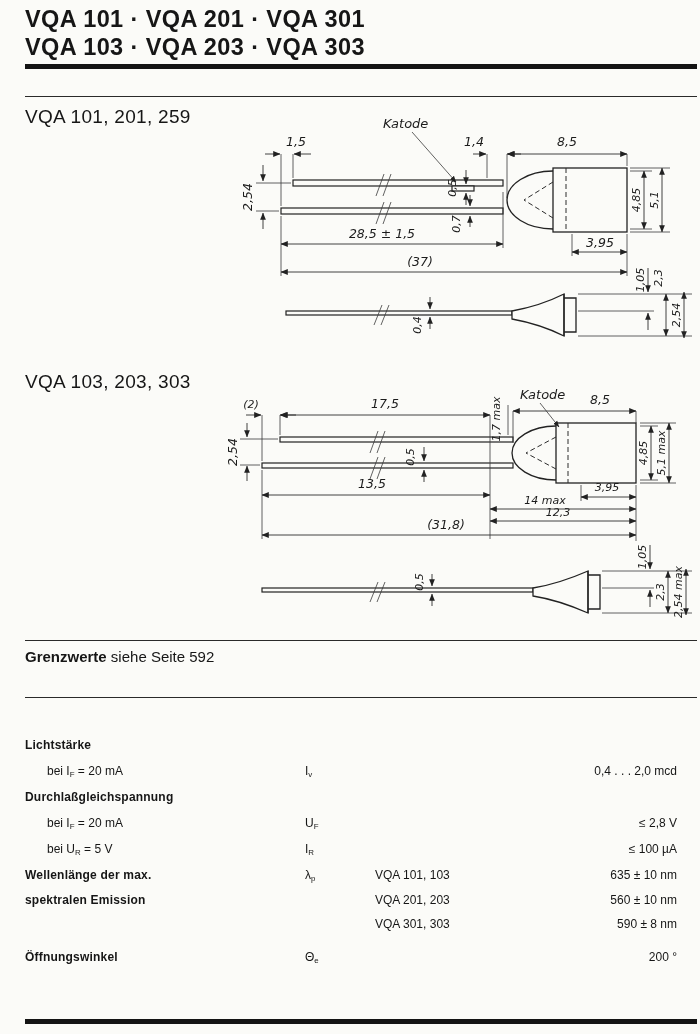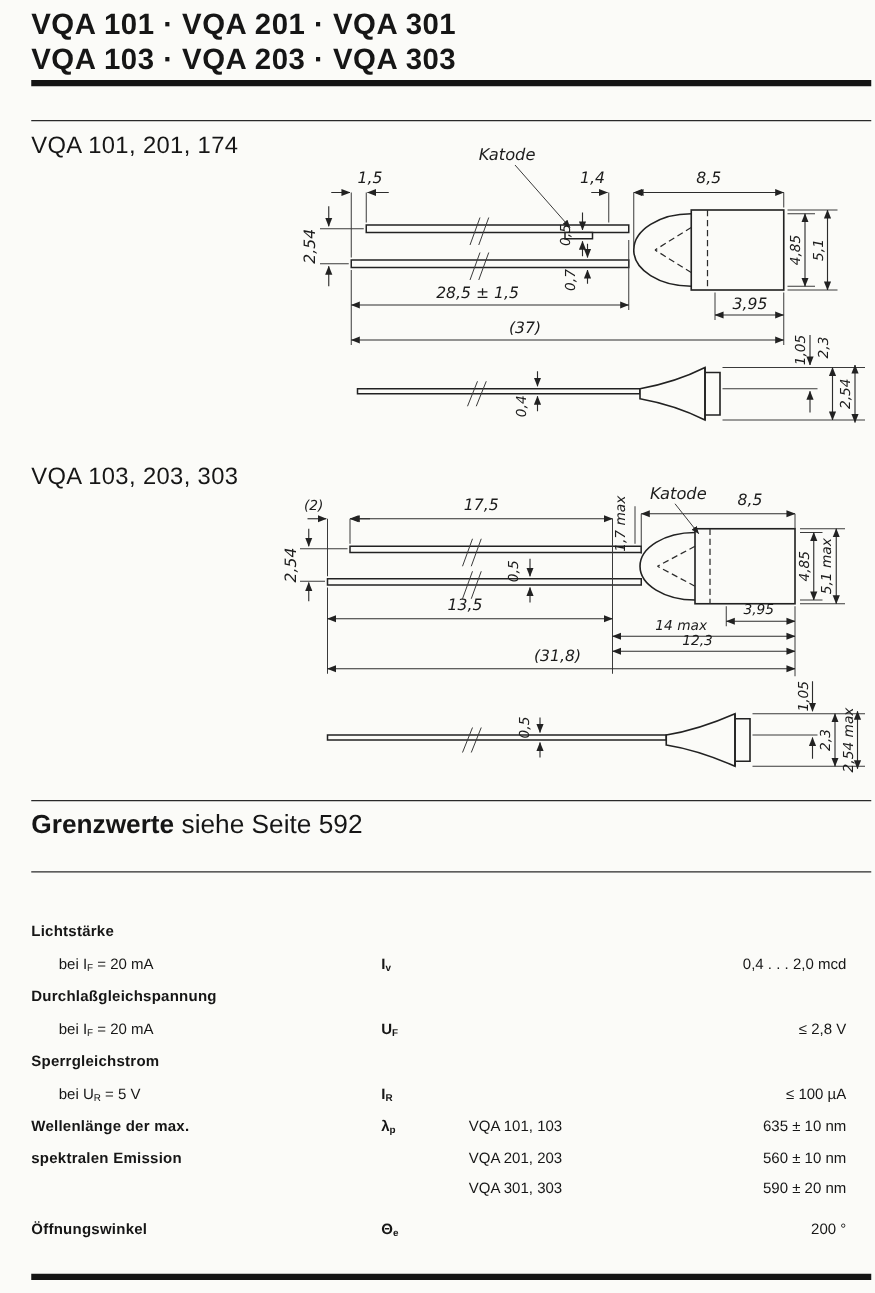--- a/index.html
+++ b/index.html
@@ -6,28 +6,28 @@
   html,body{margin:0;padding:0}
   body{background:#fafaf7}
   .page{position:relative;width:700px;height:1034px;background:#fbfbf8;
         font-family:"Liberation Sans","DejaVu Sans",sans-serif;color:#161616;overflow:hidden}
   .abs{position:absolute}
   .bold{font-weight:bold}
   .hdr{left:25px;top:5px;font-size:23.5px;font-weight:bold;line-height:28px;letter-spacing:.4px}
   .rule{background:#141414}
   .rule.thin{background:#2a2a2a}
   .sect-title{font-size:19px;letter-spacing:.3px}
-  .body-text{font-size:21px}
+  .body-text{font-size:15px}
   .khead .paren{margin-left:12px}
   .spec{font-size:12px}
   .srow{position:relative;height:26px;line-height:26px;white-space:nowrap}
   .srow.sm{height:24px;line-height:24px}
   .glbl{font-weight:bold;letter-spacing:.2px}
   .cond{font-weight:normal;padding-left:22px}
-  .sym{position:absolute;left:280px;top:0;font-weight:bold}
+  .sym{position:absolute;left:280px;top:0;font-weight:normal}
   .dev{position:absolute;left:350px;top:0}
   .val{position:absolute;right:0;top:0}
   .ow{margin-top:8px}
   sub{font-size:.66em;vertical-align:-.22em;line-height:0}
   svg .ln{stroke:#222;stroke-width:1.3;fill:none}
   svg .fillw{fill:#fbfbf8}
   svg .thin{stroke:#3a3a3a;stroke-width:.8;fill:none}
   svg .dash{stroke:#2c2c2c;stroke-width:1;fill:none;stroke-dasharray:5 3}
   svg .dim{stroke:#2c2c2c;stroke-width:.9;fill:none}
   svg .lead{fill:#fbfbf8;stroke:#222;stroke-width:1.2}
@@ -41,21 +41,21 @@
 
 <div class="page">
 
   <header class="abs hdr">
     <div>VQA 101 · VQA 201 · VQA 301</div>
     <div>VQA 103 · VQA 203 · VQA 303</div>
   </header>
   <div class="abs rule" style="left:25px;top:64px;width:672px;height:5px"></div>
   <div class="abs rule thin" style="left:25px;top:96px;width:672px;height:1px"></div>
 
-  <div class="abs sect-title" style="left:25px;top:106px">VQA 101, 201, 174</div>
+  <div class="abs sect-title" style="left:25px;top:106px">VQA 101, 201, 259</div>
 
   <svg class="abs" style="left:0;top:108px" width="700" height="262" viewBox="0 0 700 262">
     <defs>
       <marker id="arw1" viewBox="0 0 10 10" refX="9.5" refY="5" markerWidth="8" markerHeight="8" orient="auto-start-reverse">
         <path d="M0,1 L10,5 L0,9 Z" fill="#222"></path>
       </marker>
     </defs>
 
     <g>
       <rect class="lead" x="293" y="72" width="210" height="6"></rect>
@@ -275,42 +275,39 @@
     <div class="srow">
       <span class="glbl">Durchlaßgleichspannung</span>
     </div>
     <div class="srow">
       <span class="cond"><span>bei I</span><sub>F</sub><span> = 20 mA</span></span>
       <span class="sym"><span>U</span><sub>F</sub></span>
       <span class="val">≤ 2,8 V</span>
     </div>
 
     <div class="srow">
-      <span class="glbl">Sperrgleichstrom</span>
-    </div>
-    <div class="srow">
       <span class="cond"><span>bei U</span><sub>R</sub><span> = 5 V</span></span>
       <span class="sym"><span>I</span><sub>R</sub></span>
       <span class="val">≤ 100 µA</span>
     </div>
 
     <div class="srow">
       <span class="glbl">Wellenlänge der max.</span>
       <span class="sym"><span>λ</span><sub>p</sub></span>
       <span class="dev">VQA 101, 103</span>
       <span class="val">635 ± 10 nm</span>
     </div>
     <div class="srow sm">
       <span class="glbl">spektralen Emission</span>
       <span class="dev">VQA 201, 203</span>
       <span class="val">560 ± 10 nm</span>
     </div>
     <div class="srow sm">
       <span class="dev">VQA 301, 303</span>
-      <span class="val">590 ± 20 nm</span>
+      <span class="val">590 ± 8 nm</span>
     </div>
 
     <div class="srow ow">
       <span class="glbl">Öffnungswinkel</span>
       <span class="sym"><span>Θ</span><sub>e</sub></span>
       <span class="val">200 °</span>
     </div>
 
   </section>
 

